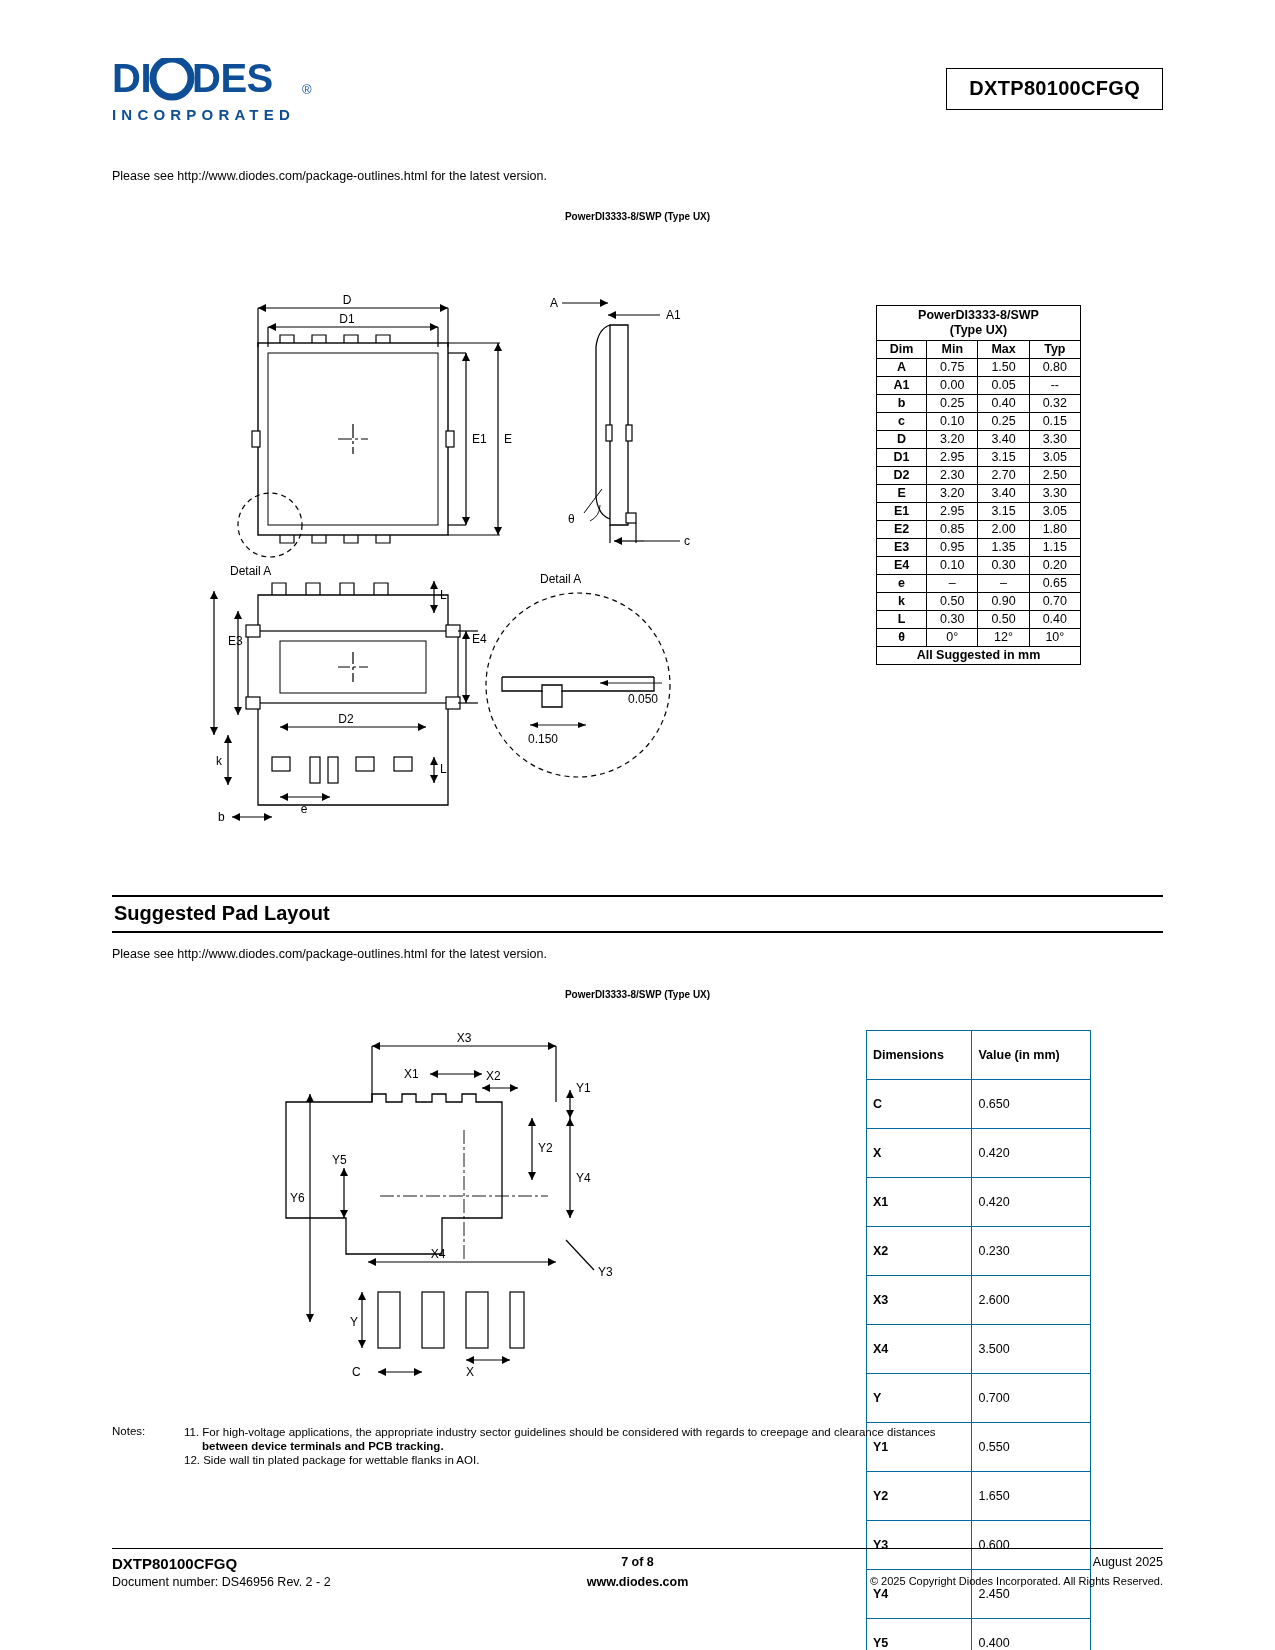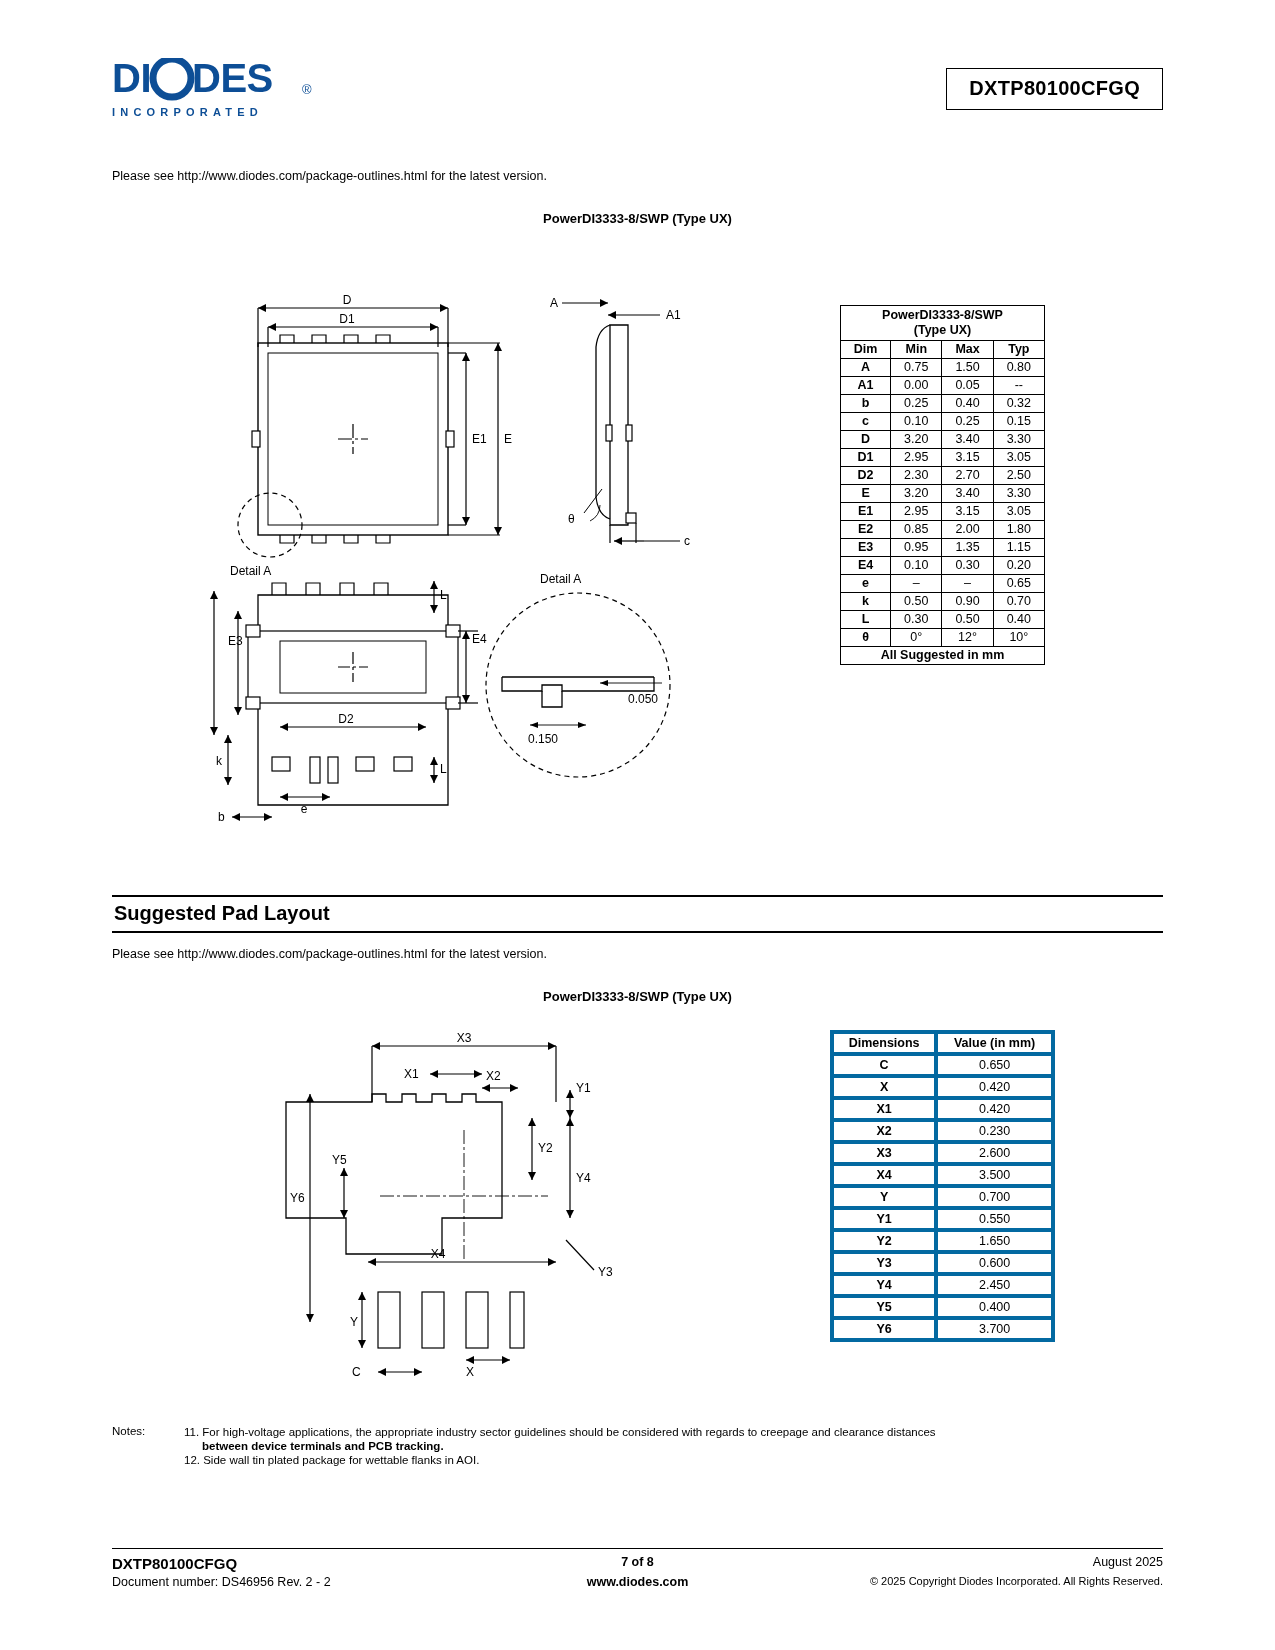--- a/index.html
+++ b/index.html
@@ -14,62 +14,62 @@
   }
   .page { position: relative; width: 1275px; height: 1650px; padding: 0; }
 
   
   .header {
     position: absolute; top: 58px; left: 112px; right: 112px; height: 62px;
   }
   .logo { position:absolute; left:0; top:0; width: 220px; }
   .logo-mark { display:flex; align-items:flex-end; }
   .logo-sub {
-    font-size: 11px; letter-spacing: 5.2px; color: #0d4e96; font-weight: bold;
+    font-size: 15px; letter-spacing: 5.2px; color: #0d4e96; font-weight: bold;
     margin-top: 4px;
   }
   .part-box {
     position:absolute; right:0; top:10px;
     border: 1px solid #000;
     padding: 8px 22px 9px 22px;
     font-size: 20px; font-weight: bold; letter-spacing: .3px;
   }
 
   
   .section {
     position:absolute; left:112px; right:112px;
   }
   .section-title {
     font-size: 20px; font-weight: bold;
     border-top: 2.5px solid #000;
     border-bottom: 2.5px solid #000;
     padding: 5px 2px 6px 2px;
   }
   .note-line { font-size: 12.5px; margin-top: 14px; }
-  .center-title { text-align:center; font-size: 13px; font-weight: bold; }
+  .center-title { text-align:center; font-size: 10px; font-weight: bold; }
 
   
-  table { border-collapse: collapse; }
+  table { border-collapse: collapse; margin-left: 36px; }
   .dim-table {
     position:absolute;
     font-size: 12.5px;
   }
   .dim-table td, .dim-table th {
     border: 1px solid #000;
     padding: 1px 4px;
     text-align: center;
     line-height: 15px;
   }
   .dim-table .hdr { font-weight: bold; }
   .dim-table .dimcol { font-weight: bold; }
   .dim-table .title-cell { font-weight: bold; padding: 2px 4px; }
   .dim-table .foot { font-weight: bold; }
 
   .pad-table { position:absolute; font-size:12.5px; }
-  .pad-table td { border:4px solid #0369a1; padding: 1px 6px; text-align:center; line-height:16px;}
+  .pad-table td { border:1px solid #0369a1; padding: 16px 6px; line-height:16px;}
   .pad-table .hdr { font-weight:bold; }
   .pad-table .dimcol { font-weight:bold; }
 
   
   .draw { position:absolute; }
   svg { display:block; }
 
   
   .notes { position:absolute; left:112px; right:112px; top:1425px; font-size:11.5px; }
   .notes-label { position:absolute; left:0; top:0; }

